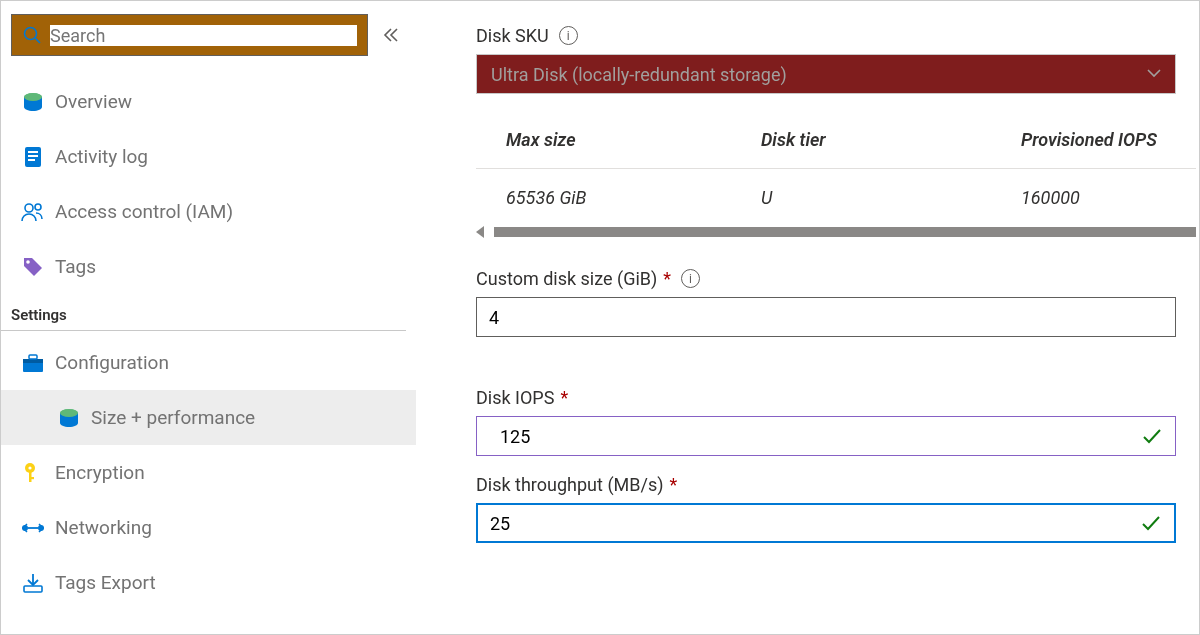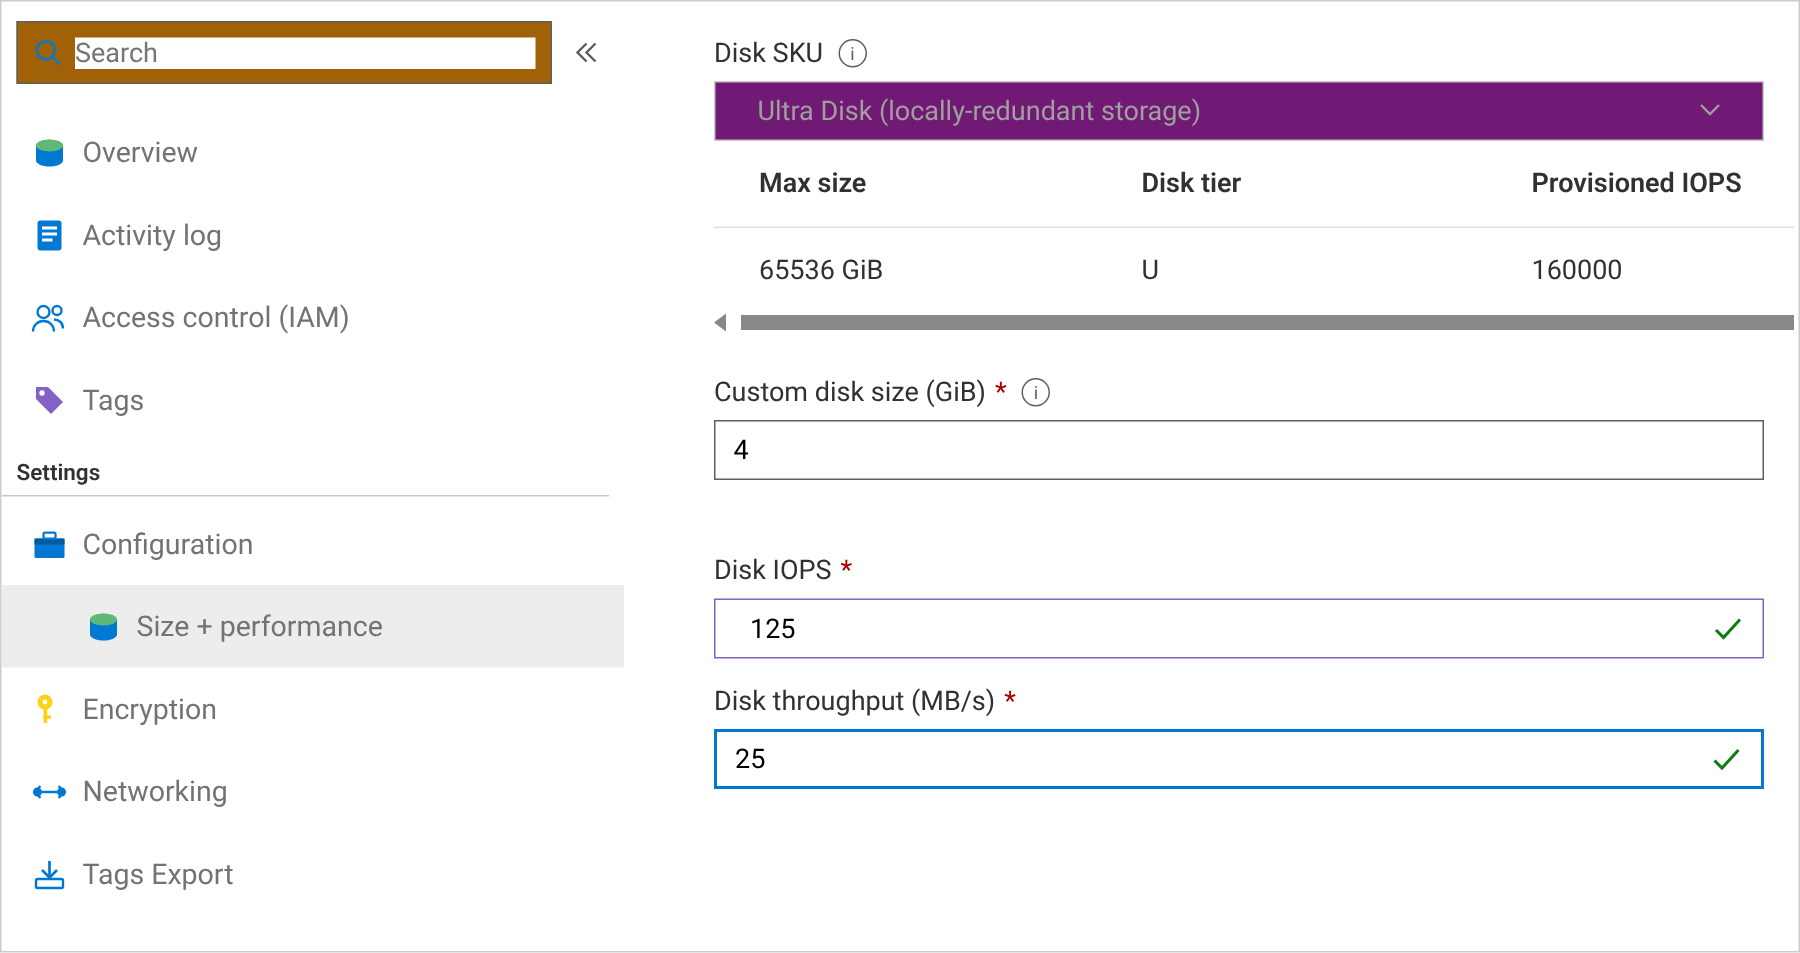--- a/index.html
+++ b/index.html
@@ -98,32 +98,33 @@
   display: inline-flex;
   align-items: center; justify-content: center;
   font-size: 12px;
   color: #605e5c;
   margin-left: 10px;
   padding-top:1px;
 }
 .dropdown {
   width: 700px;
   height: 40px;
-  background: #701a75;
+  background: #7f1d1d;
   border: 1px solid #c8c8c8;
   color: #a19f9d;
   display: flex;
   align-items: center;
   justify-content: space-between;
-  padding: 0 28px;
+  padding: 0 14px;
   font-size: 18px;
 }
 .sku-table {
   width: 720px;
-  margin-top: 0;
+  margin-top: 17px;
+  font-style: italic;
 }
 .sku-header, .sku-row {
   display: flex;
   padding: 18px 0 18px 30px;
 }
 .sku-header { font-weight: 600; border-bottom: 1px solid #e1dfdd; }
 .sku-row { border-bottom: none; }
 .col-size { width: 255px; }
 .col-tier { width: 260px; }
 .col-iops { flex:1; font-weight:600 }

